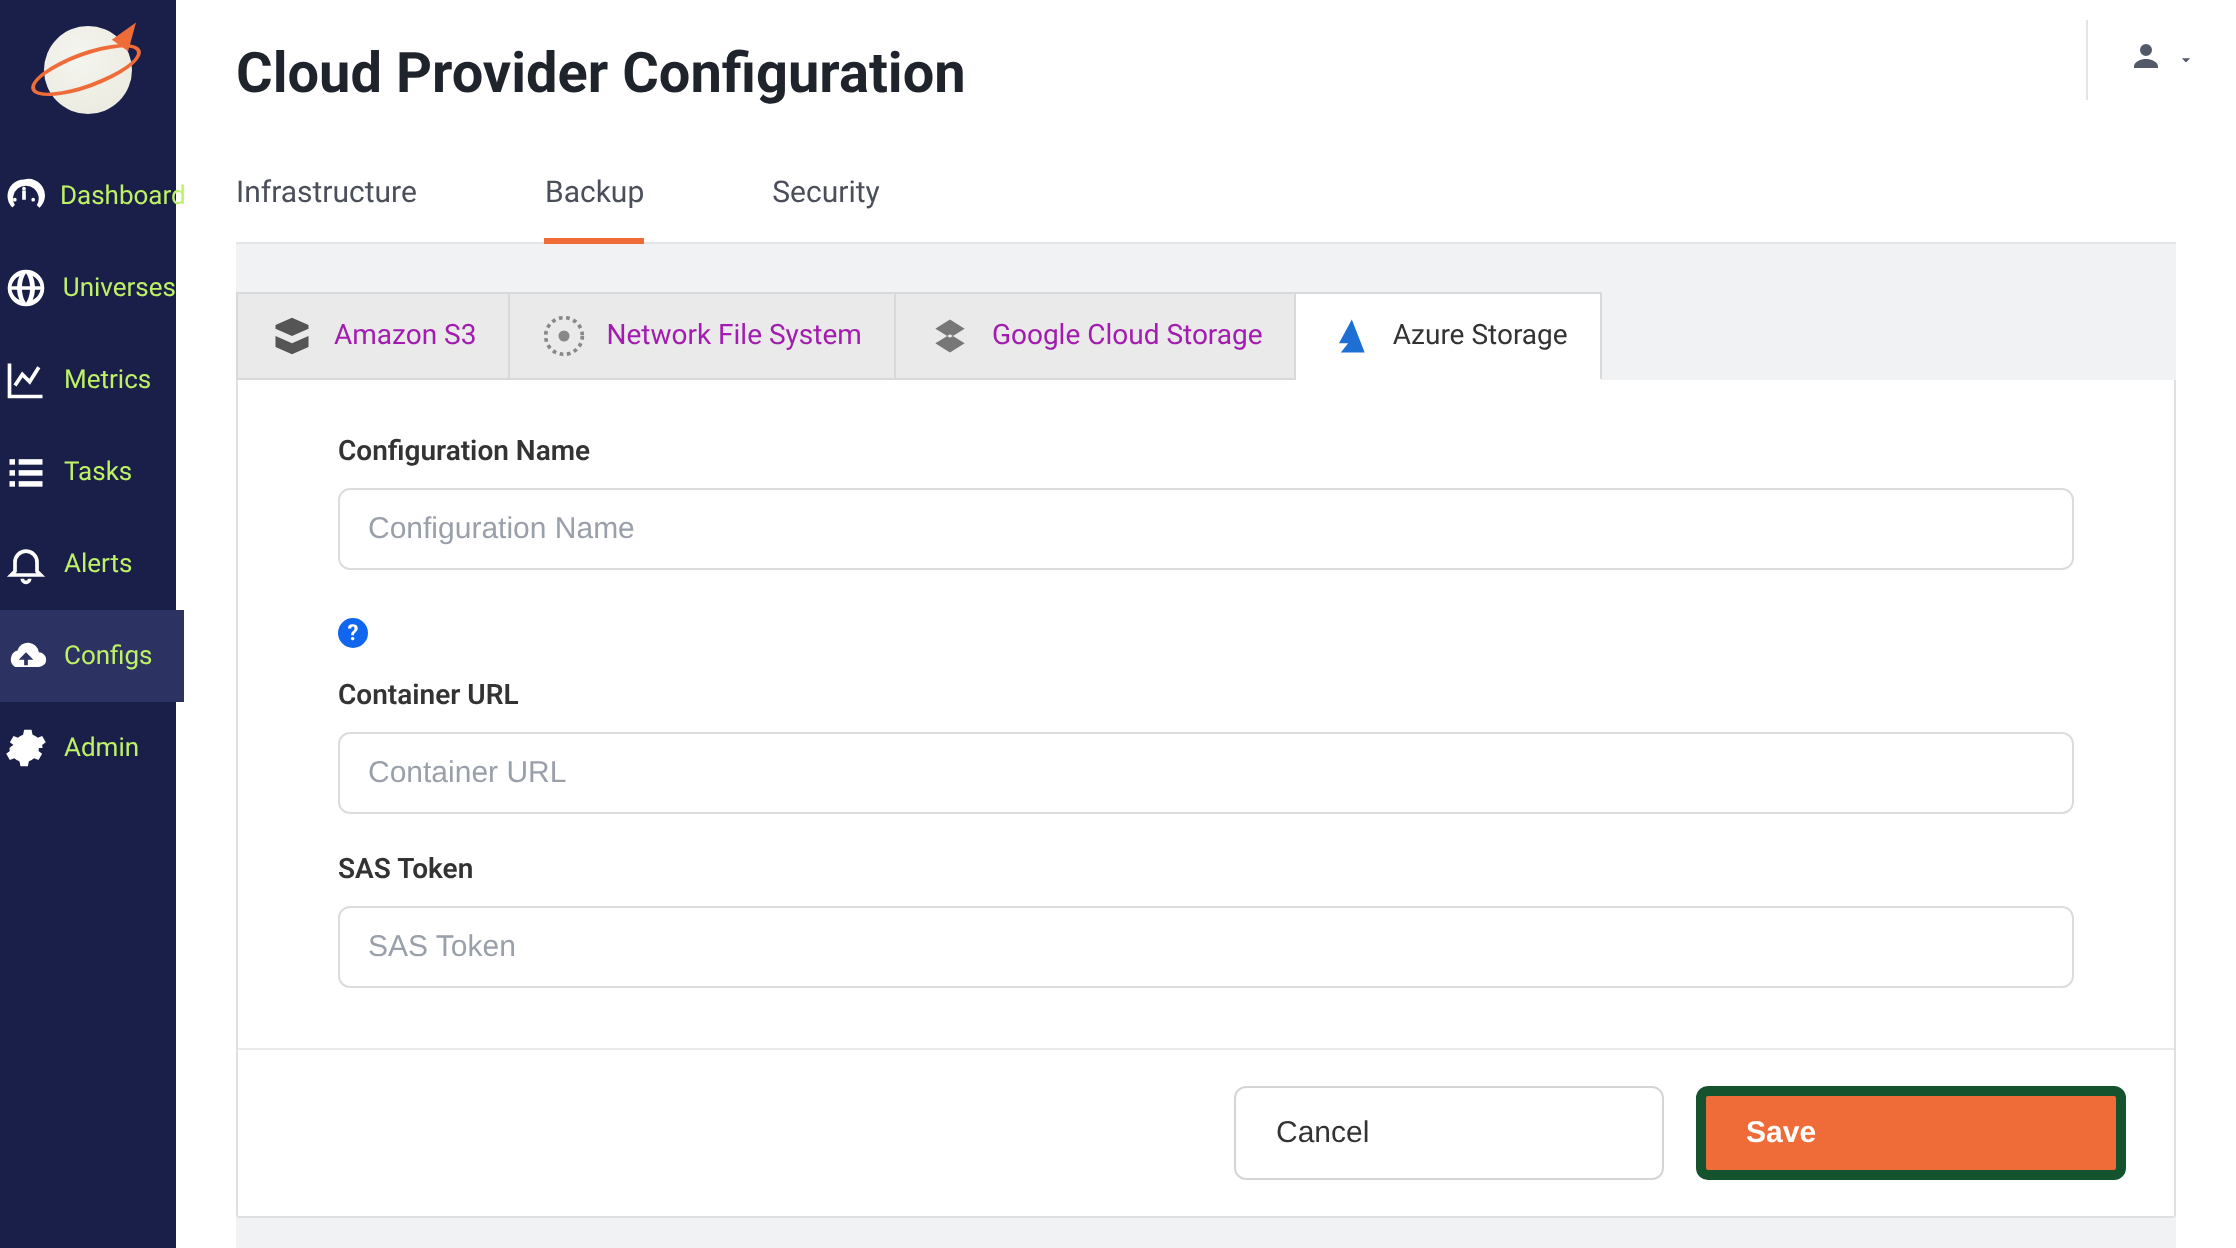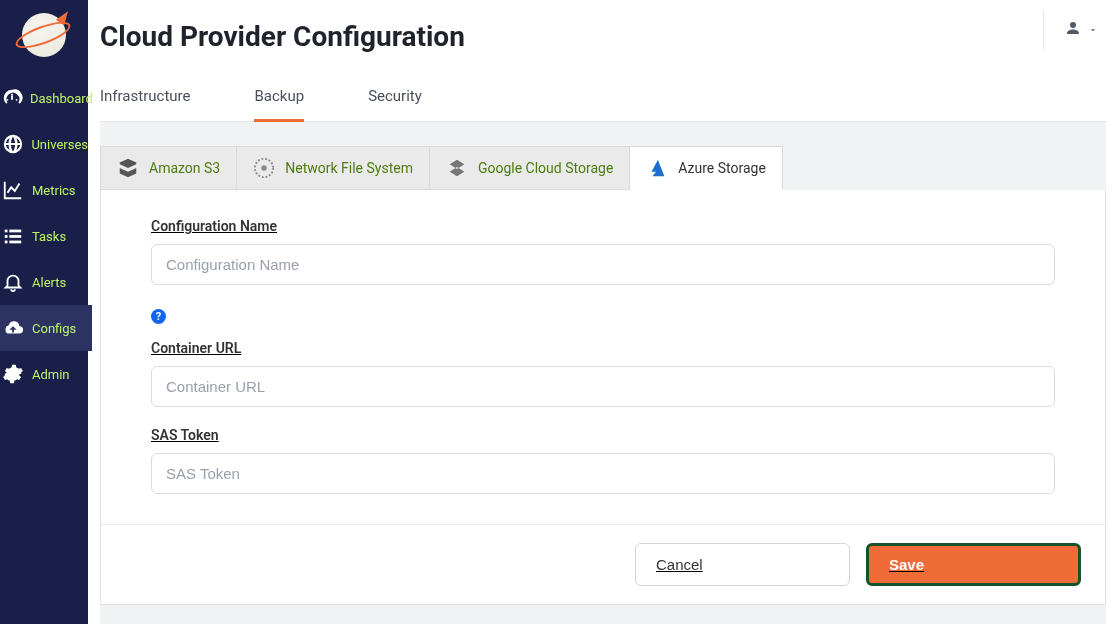--- a/index.html
+++ b/index.html
@@ -96,21 +96,21 @@
       display: flex;
       align-items: center;
       gap: 6px;
       color: #525a6a;
       cursor: pointer;
       border-left: 1px solid #e5e5e5;
       padding-left: 20px;
       height: 40px;
     }
     .content {
-      padding: 0 12px;
+      padding: 0 30px;
       flex: 1;
       overflow: auto;
       margin-top: -40px;
     }
     .page-title {
       font-size: 28px;
       font-weight: 700;
       color: #1f232b;
       margin-bottom: 22px;
     }
@@ -150,21 +150,21 @@
     }
     .ptab {
       background: #eaeaea;
       border: 1px solid #d9d9d9;
       padding: 10px 16px;
       display: flex;
       align-items: center;
       gap: 10px;
       cursor: pointer;
       font-size: 14px;
-      color: #4d7c0f;
+      color: #a21caf;
       min-width: 135px;
       justify-content: center;
       text-align: center;
       line-height: 1.35;
     }
     .ptab + .ptab { border-left: none; }
     .ptab.active {
       background: #fff;
       border-bottom-color: #fff;
       color: #333;
@@ -173,21 +173,20 @@
       flex-shrink: 0;
       display: flex;
       align-items: center;
       justify-content: center;
     }
     .form-card {
       background: #fff;
       border: 1px solid #e0e0e0;
       border-top: none;
       border-radius: 0 0 2px 2px;
-      text-decoration: underline;
     }
     .form-body {
       padding: 28px 50px 30px 50px;
     }
     .form-group {
       margin-bottom: 20px;
     }
     .form-label {
       display: block;
       font-size: 14px;
@@ -236,21 +235,21 @@
       cursor: pointer;
       text-align: left;
     }
     .btn-secondary {
       background: #fff;
       border: 1px solid #d5d5d5;
       color: #333;
     }
     .btn-primary {
       background: #ef6c38;
-      border: 3px solid #14532d;
+      border: 5px solid #14532d;
       color: #fff;
       font-weight: 600;
     }
   </style>
 </head>
 <body>
 
 <div class="sidebar">
   <div class="logo">
     <div class="planet"></div>

